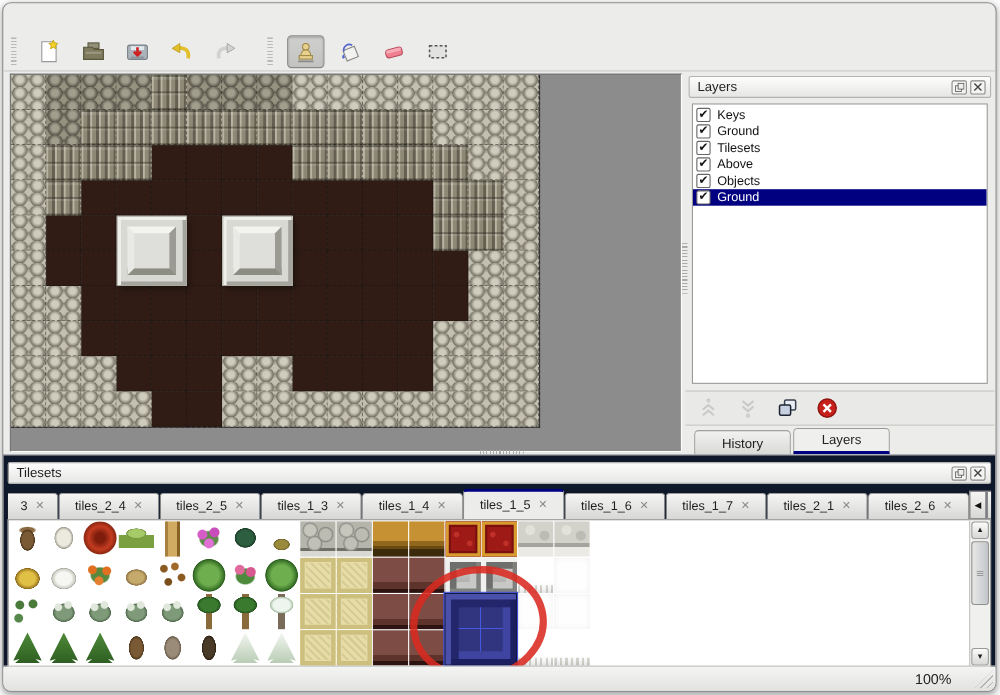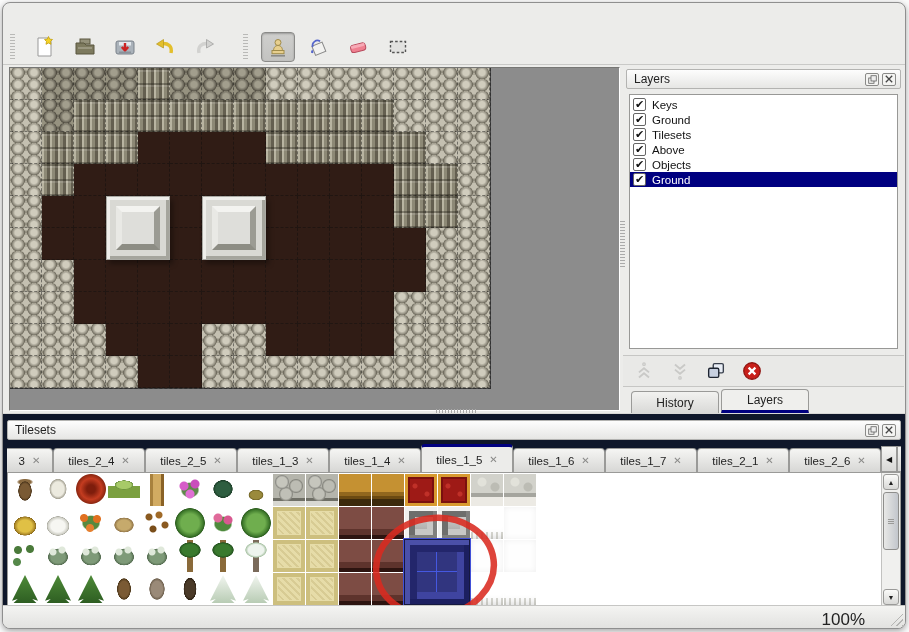--- a/index.html
+++ b/index.html
@@ -108,21 +108,21 @@
 
   
   .scrollbar { position:absolute; right:0; top:0; bottom:0; width:19px; background:#f0f0ee; border-left:1px solid #c2c2c0; }
   .sb-btn { position:absolute; left:1px; right:1px; height:16px; background:linear-gradient(#fbfbf9,#d8d8d6); border:1px solid #9a9a98; border-radius:3px; text-align:center; font-size:7px; line-height:15px; color:#222; }
   .sb-up { top:1px; } .sb-down { bottom:1px; }
   .sb-thumb { position:absolute; left:1px; right:1px; top:19px; height:58px; background:linear-gradient(90deg,#e8e8e6,#c2c6cc); border:1px solid #8e8e8c; border-radius:3px; }
   .sb-thumb::after { content:""; position:absolute; left:4px; right:4px; top:50%; height:5px; margin-top:-2px; background-image:repeating-linear-gradient(to bottom,#9a9a98 0 1px,transparent 1px 2px); }
 
   
   .statusbar { position:absolute; left:0; right:0; bottom:0; height:23px; background:linear-gradient(#f4f4f2,#e2e2e0); border-top:1px solid #c6c6c4; }
-  .zoom-level { position:absolute; right:40px; top:4px; font-size:17px; color:#222;margin-left:33px; }
+  .zoom-level { position:absolute; right:40px; top:4px; font-size:13px; color:#222;margin-left:33px; }
   .resize-grip { position:absolute; right:2px; bottom:2px; width:17px; height:17px; background-image:repeating-linear-gradient(135deg,transparent 0 3px,#b5b5b3 3px 4px); clip-path:polygon(100% 0,100% 100%,0 100%); }
   svg { display:block; }
 </style>
 </head>
 <body>
 
 <div class="window">
 
 
   <div class="toolbar">

